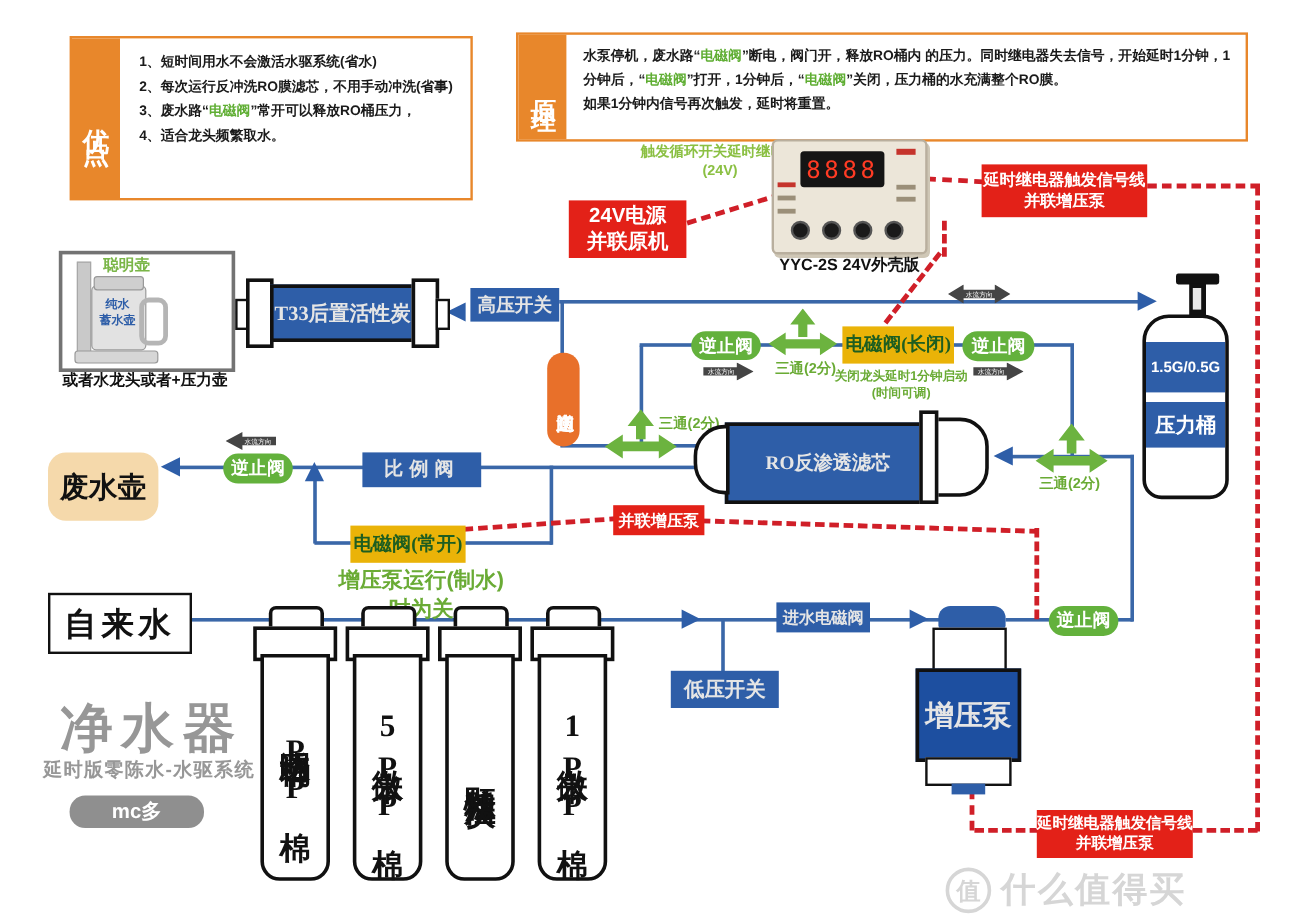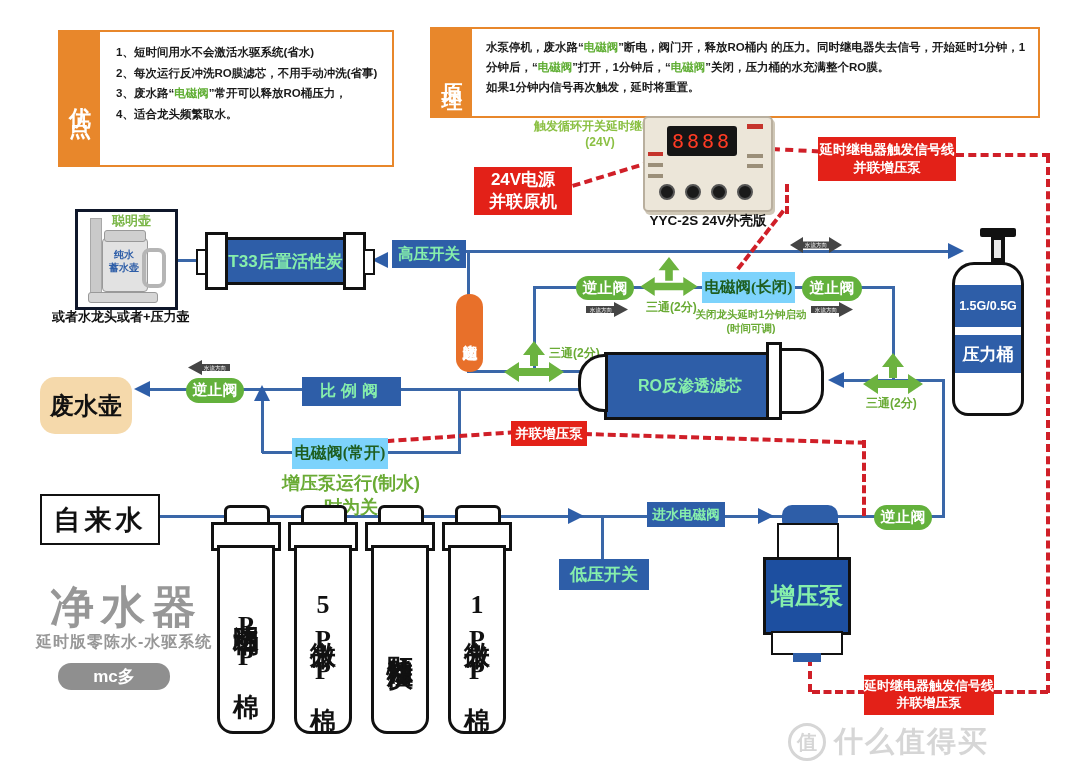--- a/index.html
+++ b/index.html
@@ -3,26 +3,26 @@
 <meta charset="utf-8">
 <style>
   html,body{margin:0;padding:0;background:#fff;}
   #stage{position:relative;width:1080px;height:764px;background:#fff;overflow:hidden;
          font-family:"Liberation Sans",sans-serif;}
   .abs{position:absolute;}
   .lh{position:absolute;height:2.5px;background:#3a67a8;}
   .lv{position:absolute;width:2.5px;background:#3a67a8;}
   .dash-h{position:absolute;border-top:4px dashed #d01f28;}
   .dash-v{position:absolute;border-left:4px dashed #d01f28;}
-  .bluebox{position:absolute;background:#2e5ea8;color:#86efac;display:flex;align-items:center;
-           justify-content:center;font-weight:bold;font-family:Liberation Sans, sans-serif;}
+  .bluebox{position:absolute;background:#2e5ea8;color:#e5e5e5;display:flex;align-items:center;
+           justify-content:center;font-weight:bold;font-family:Liberation Serif, serif;}
   .greenpill{position:absolute;background:#63b13c;color:#fff;border-radius:13px;display:flex;
              align-items:center;justify-content:center;font-weight:bold;font-size:15px;
              font-family:"Liberation Serif",serif;}
-  .greenbox{position:absolute;background:#7dd3fc;color:#1e5e20;display:flex;align-items:center;
+  .greenbox{position:absolute;background:#eab308;color:#1e5e20;display:flex;align-items:center;
             justify-content:center;font-weight:bold;font-family:"Liberation Serif",serif;}
   .greennote{position:absolute;color:#6aab35;font-weight:bold;text-align:center;}
   .redbox{position:absolute;background:#e32118;color:#fff;font-weight:bold;display:flex;
           flex-direction:column;align-items:center;justify-content:center;line-height:1.3;}
   .panel{position:absolute;border:2.5px solid #e8872b;background:#fff;display:flex;}
   .panel-tab{background:#e8872b;color:#fff;font-weight:bold;display:flex;align-items:center;
              justify-content:center;writing-mode:vertical-rl;text-orientation:upright;
              letter-spacing:10px;font-size:22px;flex:0 0 40px;}
   .panel-body{flex:1;font-weight:bold;color:#1a1a1a;}
   .gw{color:#5fae33;}
@@ -131,21 +131,21 @@
   <div class="redbox" style="left:474px;top:167px;width:98px;height:48px;font-size:17px;">
     <div>24V电源</div>
     <div>并联原机</div>
   </div>
 
   <div class="redbox" style="left:818px;top:137px;width:138px;height:44px;font-size:13.5px;">
     <div>延时继电器触发信号线</div>
     <div>并联增压泵</div>
   </div>
 
-  <div class="abs" style="left:75px;top:209px;width:97px;height:95px;border:3px solid #0f172a;background:#fff;">
+  <div class="abs" style="left:49px;top:209px;width:97px;height:95px;border:3px solid #737373;background:#fff;padding-left:44px;">
     <div class="abs" style="left:12px;top:6px;width:10px;height:78px;background:#c9c9c9;border:1px solid #a8a8a8;"></div>
     <div class="abs" style="left:24px;top:26px;width:44px;height:52px;background:#e2e2e2;border:1.5px solid #999;border-radius:4px;"></div>
     <div class="abs" style="left:26px;top:18px;width:40px;height:10px;background:#cfcfcf;border:1px solid #999;border-radius:3px;"></div>
     <div class="abs" style="left:64px;top:36px;width:16px;height:32px;border:4px solid #b5b5b5;border-radius:8px;"></div>
     <div class="abs" style="left:10px;top:80px;width:68px;height:9px;background:#d6d6d6;border:1px solid #999;border-radius:3px;"></div>
     <div class="abs" style="left:34px;top:0px;color:#7ab648;font-size:13px;font-weight:bold;">聪明壶</div>
     <div class="abs" style="left:28px;top:36px;width:36px;text-align:center;color:#2e5ea8;font-size:10px;font-weight:bold;line-height:1.3;">
       <div>纯水</div>
       <div>蓄水壶</div>
     </div>

